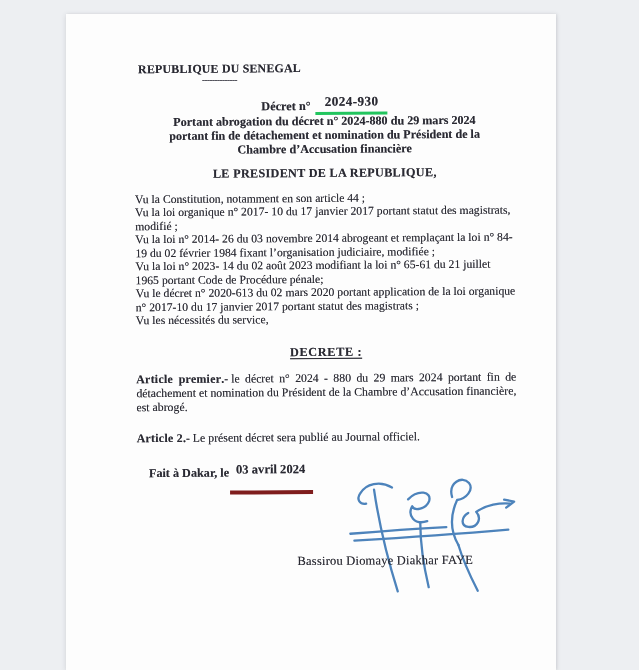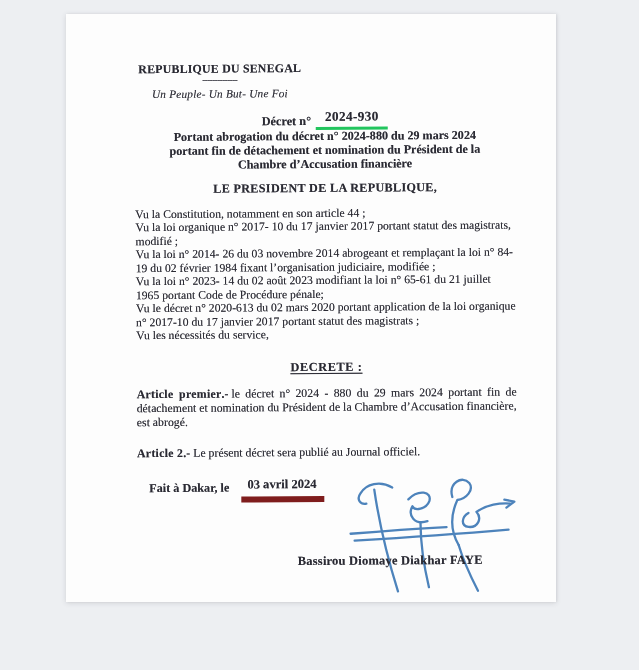--- a/index.html
+++ b/index.html
@@ -6,21 +6,21 @@
   body {
     width: 639px; height: 670px;
     background: #edeff2;
     font-family: "Liberation Serif", "DejaVu Serif", serif;
     overflow: hidden;
   }
   .stage { position: relative; width: 639px; height: 670px; background: #edeff2; }
 
   .page {
     position: absolute; left: 66px; top: 14px;
-    width: 490px; height: 588px;
+    width: 490px; height: 656px;
     background: #fdfdfd;
     box-shadow: 0 1px 5px rgba(60,64,72,0.16), 1px 0 2px rgba(60,64,72,0.08);
   }
   .content {
     position: absolute; inset: 0;
     padding: 48px 40px 0 70px;
     box-sizing: border-box;
     transform: rotate(-0.4deg);
     color: #2a2a33;
     font-size: 11.7px; line-height: 13.5px;
@@ -58,43 +58,42 @@
     text-decoration: underline; text-underline-offset: 2px;
   }
 
   .article { margin-top: 13px; text-align: justify; font-size: 11.8px; line-height: 13.9px; }
   .article.second { margin-top: 17px; text-align: left; }
   .art-lead { font-weight: bold; text-underline-offset: 2px; letter-spacing: 0.3px; }
   .art-sep { font-weight: bold; margin-right: 3px; }
 
   .date-line { margin-top: 21px; margin-left: 12px; font-weight: bold; font-size: 12.2px; }
   .date-underline {
-    display: inline-block; border-bottom: 6px solid #7f1d1d;
-    padding: 0 8px 3px 6px; margin-left: 12px; line-height: 12px;
+    display: inline-block; border-bottom: 4px solid #7f1d1d;
+    padding: 0 8px 12px 6px; margin-left: 1px; line-height: 12px;
   }
   .date-underline .num { position: relative; top: -3px; font-size: 12.6px; }
 
   .signature-svg { position: absolute; left: 263px; top: 460px; }
 
   .signatory {
     position: absolute; left: 230px; top: 541px;
-    font-weight: bold; font-size: 12.5px; letter-spacing: 0.2px; white-space: nowrap;
+    font-weight: normal; font-size: 12.5px; letter-spacing: 0.2px; white-space: nowrap;
   }
 </style>
 </head>
 <body>
 
 <div class="stage">
   <div class="page">
     <div class="content">
 
       <div class="hdr">
         <div class="republic">REPUBLIQUE DU SENEGAL</div>
         <div class="dashes">--------------</div>
-        <div class="motto">Un Peuple- Un But- Une Foi</div>
       </div>
 
       <div class="title-block">
         <div class="decree-line">
           <span>Décret n°</span><span class="num-underline"><span class="num">2024-930</span></span>
         </div>
         <div class="subject">Portant abrogation du décret n° 2024-880 du 29 mars 2024</div>
         <div class="subject">portant fin de détachement et nomination du Président de la</div>
         <div class="subject">Chambre d’Accusation financière</div>
       </div>

